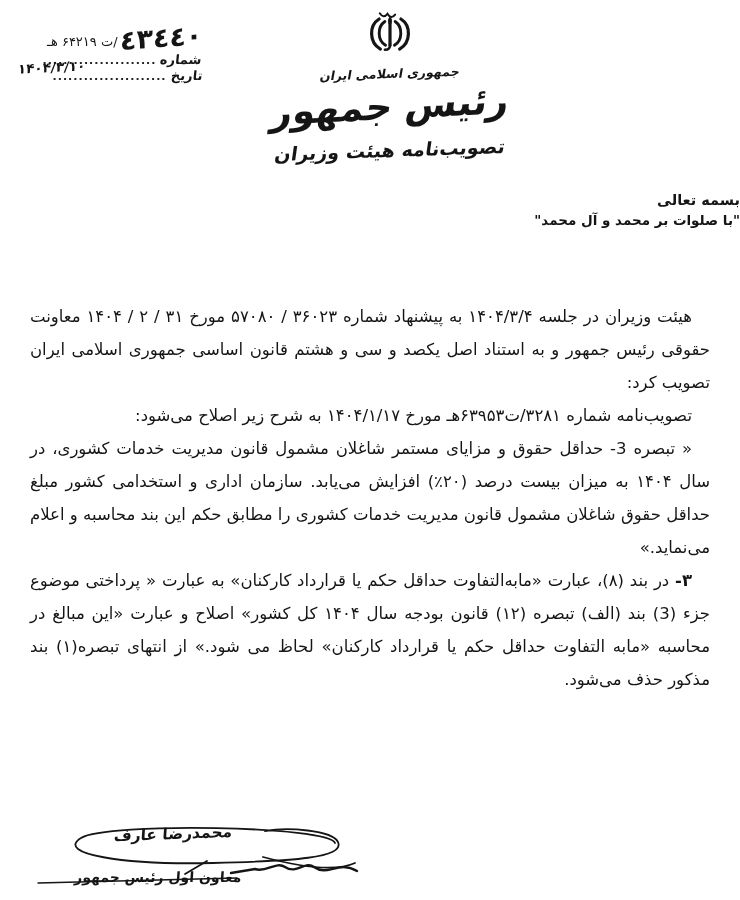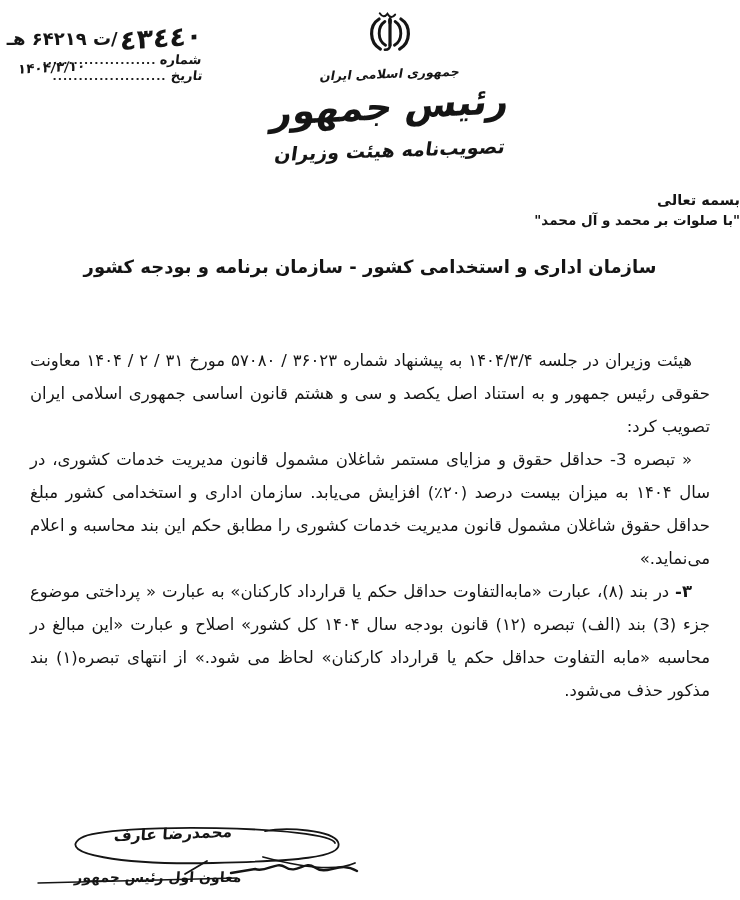--- a/index.html
+++ b/index.html
@@ -8,21 +8,21 @@
     background:#ffffff;color:#151515;overflow:hidden;
     font-family:"DejaVu Sans","Liberation Sans",sans-serif;
   }
   
   .ref-block{position:absolute;top:24px;left:12px;width:190px;direction:rtl;}
   .ref-numrow{display:flex;flex-direction:row;align-items:flex-end;justify-content:flex-start;direction:rtl;}
   .hand-number{
     font-size:27px;font-weight:bold;letter-spacing:3px;
     transform:rotate(-4deg) skewX(-4deg);display:inline-block;margin-left:2px;line-height:1;
   }
-  .printed-ref{font-size:18px;font-weight:bold;white-space:nowrap;padding-bottom:2px;}
+  .printed-ref{font-size:13px;font-weight:normal;white-space:nowrap;padding-bottom:2px;}
   .ref-line{display:flex;align-items:flex-end;direction:rtl;margin-top:1px;font-size:13px;font-weight:bold;}
   .ref-line .label{flex:0 0 auto;margin-left:4px;transform:skewX(-6deg);}
   .dots{flex:1 1 auto;overflow:hidden;white-space:nowrap;font-size:11px;letter-spacing:1px;color:#222;}
   .date-wrap{position:relative;}
   .hand-date{
     position:absolute;left:6px;top:-9px;font-size:13.5px;font-weight:bold;
     transform:rotate(-3deg) skewX(-8deg);letter-spacing:1px;white-space:nowrap;
   }
   
   .letterhead{position:absolute;top:6px;left:250px;width:280px;text-align:center;direction:rtl;}
@@ -35,21 +35,21 @@
   .bismillah{font-size:14.5px;font-weight:bold;}
   .salawat{font-size:13.5px;font-weight:bold;margin-top:4px;}
   
   .addressees{
     position:absolute;top:256px;left:20px;width:700px;text-align:center;direction:rtl;
     font-size:18px;font-weight:bold;
   }
   
   .body-text{
     position:absolute;top:300px;right:30px;left:30px;direction:rtl;
-    font-size:16.5px;line-height:33px;text-align:justify;margin-top:44px;
+    font-size:16.5px;line-height:33px;text-align:justify;
   }
   .para{margin:0;text-indent:18px;}
   .para b{font-weight:bold;}
   
   .sig-block{position:absolute;top:813px;left:35px;width:330px;height:87px;}
   .sig-name{
     position:absolute;left:58px;top:12px;width:160px;text-align:center;
     font-size:15.5px;font-weight:bold;transform:rotate(-2deg) skewX(-6deg);letter-spacing:1px;direction:rtl;white-space:nowrap;
   }
   .sig-title{
@@ -95,24 +95,24 @@
     <div class="country">جمهوری اسلامی ایران</div>
     <div class="office">رئیس جمهور</div>
     <div class="doc-type">تصویب‌نامه هیئت وزیران</div>
   </div>
 
   <div class="invocation">
     <div class="bismillah">بسمه تعالی</div>
     <div class="salawat">"با صلوات بر محمد و آل محمد"</div>
   </div>
 
-  <div class="addressees">سازمان اداری و استخدامی کشور - سازمان برنامه و بودجه کشور</div>
 
   <div class="body-text">
     <p class="para"><b></b><span>هیئت وزیران در جلسه ۱۴۰۴/۳/۴ به پیشنهاد شماره ۳۶۰۲۳ / ۵۷۰۸۰ مورخ ۳۱ / ۲ / ۱۴۰۴ معاونت حقوقی رئیس جمهور و به استناد اصل یکصد و سی و هشتم قانون اساسی جمهوری اسلامی ایران تصویب کرد:</span></p>
+    <p class="para"><b></b><span>تصویب‌نامه شماره ۳۲۸۱/ت۶۳۹۵۳هـ مورخ ۱۴۰۴/۱/۱۷ به شرح زیر اصلاح می‌شود:</span></p>
     <p class="para"><b></b><span>« تبصره 3- حداقل حقوق و مزایای مستمر شاغلان مشمول قانون مدیریت خدمات کشوری، در سال ۱۴۰۴ به میزان بیست درصد (۲۰٪) افزایش می‌یابد. سازمان اداری و استخدامی کشور مبلغ حداقل حقوق شاغلان مشمول قانون مدیریت خدمات کشوری را مطابق حکم این بند محاسبه و اعلام می‌نماید.»</span></p>
     <p class="para"><b>۳-</b><span> در بند (۸)، عبارت «مابه‌التفاوت حداقل حکم یا قرارداد کارکنان» به عبارت « پرداختی موضوع جزء (3) بند (الف) تبصره (۱۲) قانون بودجه سال ۱۴۰۴ کل کشور» اصلاح و عبارت «این مبالغ در محاسبه «مابه التفاوت حداقل حکم یا قرارداد کارکنان» لحاظ می شود.» از انتهای تبصره(۱) بند مذکور حذف می‌شود.</span></p>
   </div>
 
   <div class="sig-block">
     <span class="sig-name">محمدرضا عارف</span>
     <span class="sig-title">معاون اول رئیس جمهور</span>
     <svg class="sig-scribble" width="330" height="87" viewBox="0 0 330 87" aria-hidden="true">
       <g stroke="#151515" fill="none" stroke-linecap="round">
         <path d="M300,30 C296,13 72,9 46,25 C20,41 88,52 178,50 C258,48 310,45 303,29 C297,17 252,14 230,18" stroke-width="1.8"></path>

